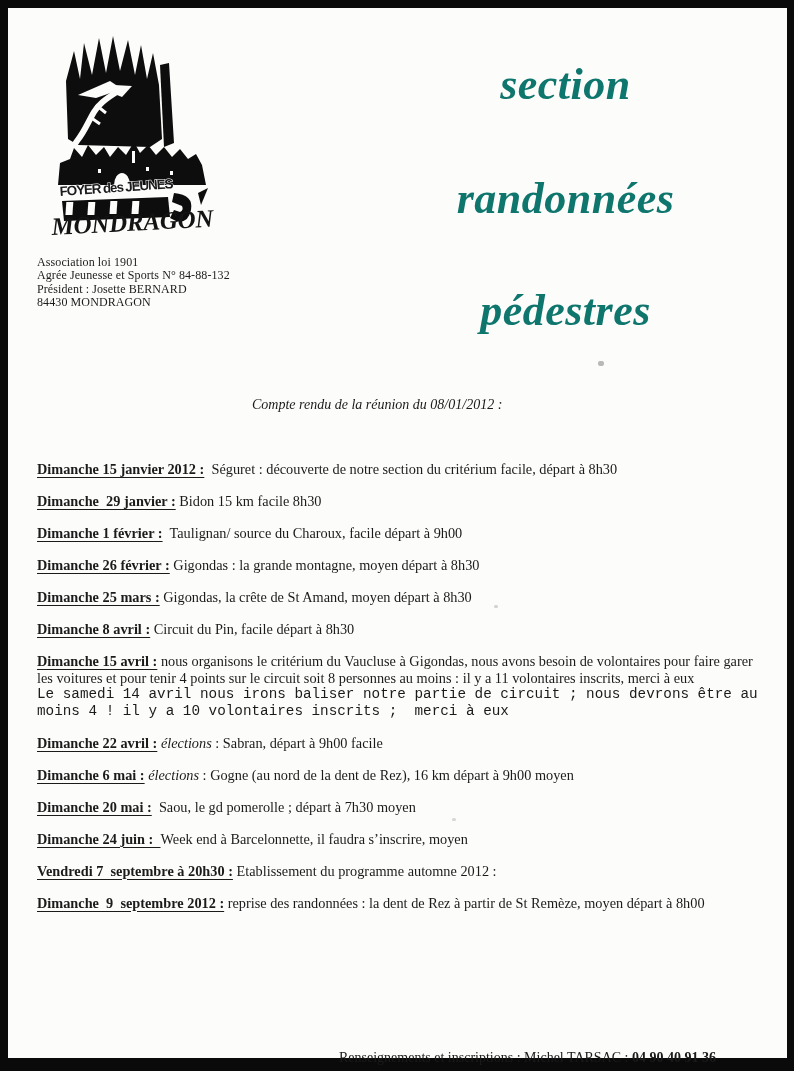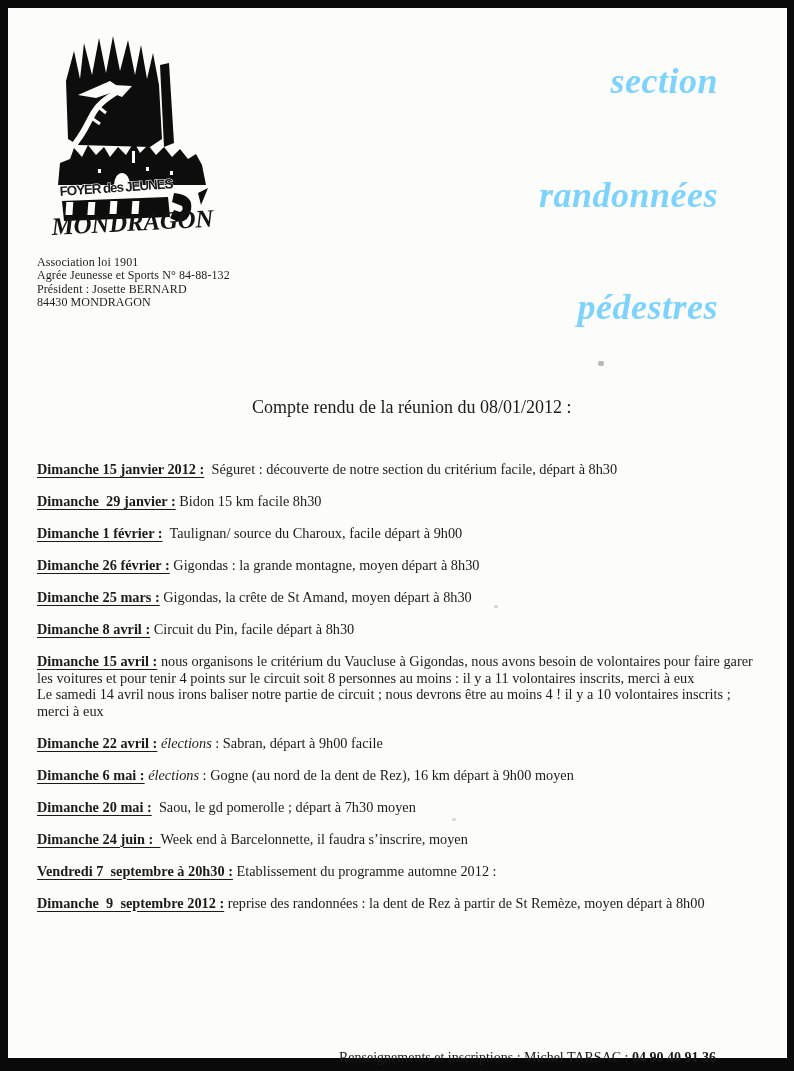--- a/index.html
+++ b/index.html
@@ -20,47 +20,47 @@
     position: absolute; left: 48px; top: 35px;
     width: 172px; height: 205px;
   }
   .address {
     position: absolute; left: 37px; top: 256px;
     font-size: 12px; line-height: 13.4px; color: #1c1c1c;
     letter-spacing: 0.1px;
   }
   .title-line {
     position: absolute; left: 413px; width: 305px;
-    text-align: right;
-    font-size: 36px; font-weight: bold; font-style: italic;
-    color: #7dd3fc; letter-spacing: 0.5px;
+    text-align: center;
+    font-size: 44px; font-weight: bold; font-style: italic;
+    color: #0f766e; letter-spacing: 0.5px;
     line-height: 1;
   }
   .title-1 { top: 63px; }
   .title-2 { top: 177px; }
   .title-3 { top: 289px; }
   .meeting-note {
     position: absolute; left: 252px; top: 397px;
-    font-size: 18px; color: #1b1b1b;
+    font-size: 14px; font-style: italic; color: #1b1b1b;
   }
   .events {
     position: absolute; left: 37px; top: 461px; width: 724px;
     font-size: 14.3px; line-height: 16.5px; color: #1b1b1b;
   }
   .event { margin-bottom: 15.5px; }
   .event-label {
     font-weight: bold;
     text-decoration: underline;
     text-decoration-thickness: 1.4px;
     text-underline-offset: 2.5px;
     white-space: pre-wrap;
   }
   .event-elections { font-style: italic; white-space: pre-wrap; }
   .event-desc { white-space: pre-wrap; }
-  .event-extra { white-space: pre-wrap; }
+  .event-extra { white-space: pre-wrap; font-family: Liberation Mono, monospace; }
   .footer {
     position: absolute; left: 339px; top: 1050px;
     font-size: 14px; color: #1b1b1b;
   }
   .footer b { font-weight: bold; }
   .speck { position: absolute; border-radius: 2px; }
   .speck-1 { left: 598px; top: 361px; width: 6px; height: 5px; background: #b9b9b5; }
   .speck-2 { left: 494px; top: 605px; width: 4px; height: 3px; background: #d2d2ce; }
   .speck-3 { left: 452px; top: 818px; width: 4px; height: 3px; background: #d6d6d2; }
   .logo text { paint-order: stroke; }

